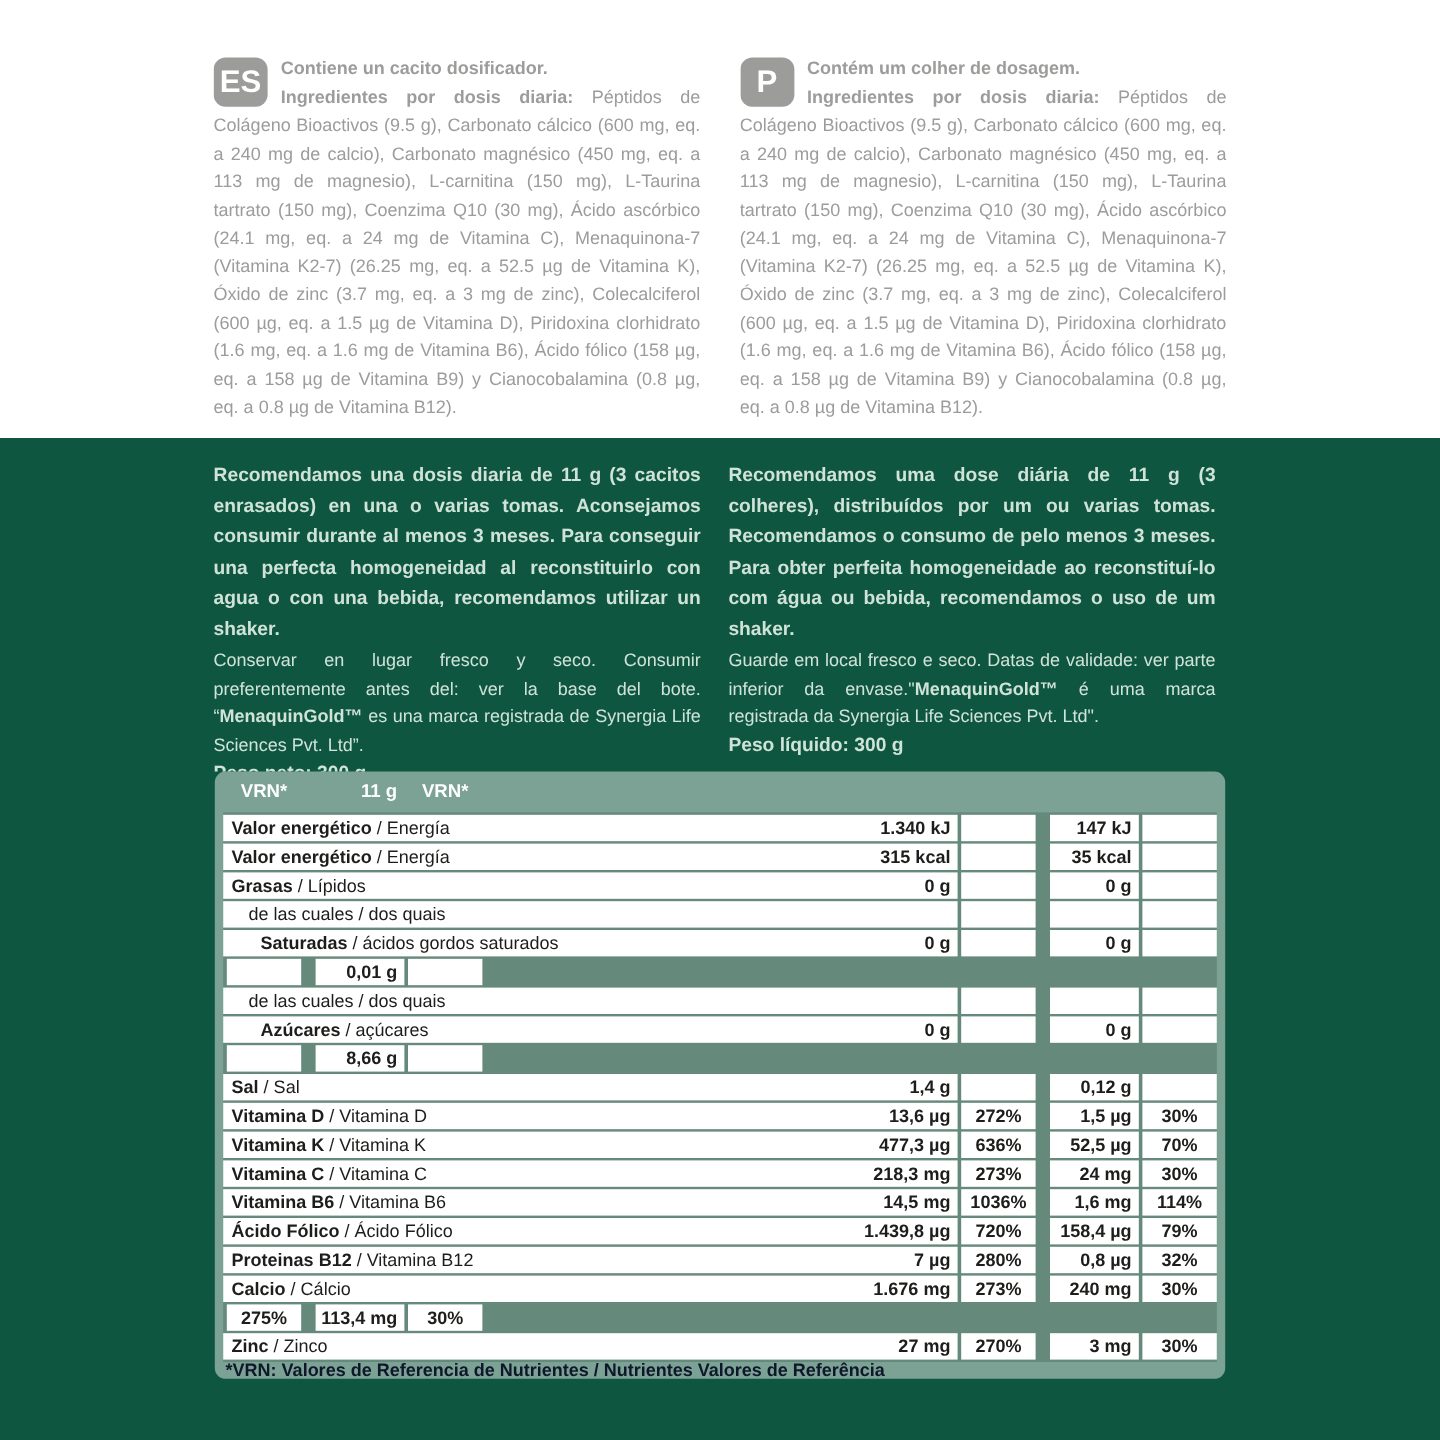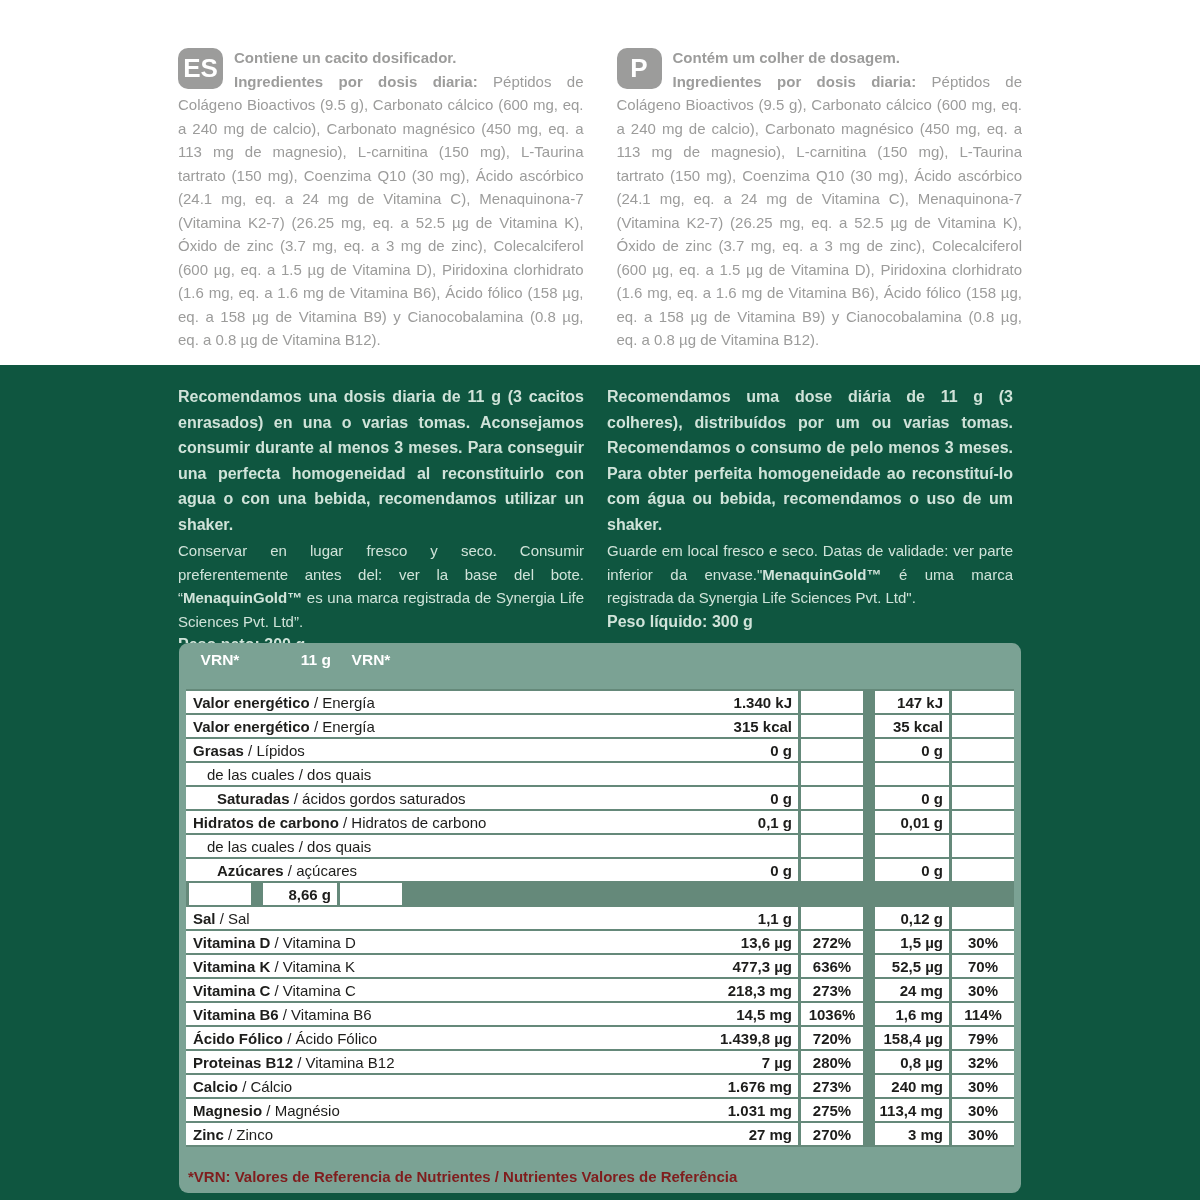--- a/index.html
+++ b/index.html
@@ -30,37 +30,37 @@
   .rec{color:var(--pale);}
   .rec .dose{font-weight:bold;font-size:16px;line-height:25.5px;text-align:justify;}
   .rec .storage{font-size:15px;line-height:23.5px;text-align:justify;margin-top:2px;}
   .rec .weight{font-weight:bold;font-size:16px;margin-top:3px;}
 
   
   .tbl{width:842px;margin:0 auto;background:var(--sage);border-radius:9px;overflow:hidden;color:var(--ink);}
   .thead{display:flex;align-items:center;height:34px;padding:0 7px;color:#fff;font-weight:bold;}
   .thead .c-name{display:flex;justify-content:space-between;align-items:center;}
   .t-title{font-size:16px;letter-spacing:.2px;}
-  .rows{margin:12px 7px;background:var(--grid);padding:2px 0;}
+  .rows{margin:0 7px;background:var(--grid);padding:2px 0;}
   .trow{display:flex;}
   .trow + .trow{margin-top:2px;}
   .cell{background:#fff;height:22px;display:flex;align-items:center;font-size:15px;}
   .c-name{flex:1;padding:0 6px 0 7px;display:flex;justify-content:space-between;min-width:0;white-space:nowrap;}
   .c-vrn{width:62px;margin-left:3px;justify-content:center;font-weight:bold;}
   .c-v11{width:74px;margin-left:12px;justify-content:flex-end;padding-right:6px;font-weight:bold;}
   .c-v11h{width:74px;margin-left:12px;display:flex;justify-content:flex-end;padding-right:6px;}
   .c-vrnh{width:62px;margin-left:3px;display:flex;justify-content:center;}
   .thead .hcol{font-size:15.5px;}
   .nm-es{font-weight:bold;}
   .plain .nm-es{font-weight:normal;}
   .nm-pt{font-weight:normal;}
   .val{font-weight:bold;padding-left:6px;}
   .ind1 .c-name{padding-left:21px;}
   .ind2 .c-name{padding-left:31px;}
-  .tfoot{height:34px;display:flex;align-items:center;padding:0 9px;color:#7f1d1d;font-weight:bold;font-size:15px;}
+  .tfoot{height:14px;display:flex;align-items:center;padding:0 9px;color:#0f172a;font-weight:bold;font-size:15px;}
 </style>
 </head>
 <body>
 
 <div class="page">
 
   <div class="top-section">
     <div class="col">
       <div class="ing">
         <span class="lang-badge">ES</span>
@@ -142,24 +142,20 @@
     <div class="cell c-name">
       <span class="nm"><span class="nm-es">Saturadas</span><span class="nm-pt"> / ácidos gordos saturados</span></span>
       <span class="val">0 g</span>
     </div>
     <div class="cell c-vrn"></div>
     <div class="cell c-v11">0 g</div>
     <div class="cell c-vrn"></div>
   </div>
 
   <div class="trow">
-    <div class="cell c-name">
-      <span class="nm"><span class="nm-es">Hidratos de carbono</span><span class="nm-pt"> / Hidratos de carbono</span></span>
-      <span class="val">0,1 g</span>
-    </div>
     <div class="cell c-vrn"></div>
     <div class="cell c-v11">0,01 g</div>
     <div class="cell c-vrn"></div>
   </div>
 
   <div class="trow ind1 plain">
     <div class="cell c-name">
       <span class="nm"><span class="nm-es">de las cuales</span><span class="nm-pt"> / dos quais</span></span>
       <span class="val"></span>
     </div>
@@ -180,21 +176,21 @@
 
   <div class="trow">
     <div class="cell c-vrn"></div>
     <div class="cell c-v11">8,66 g</div>
     <div class="cell c-vrn"></div>
   </div>
 
   <div class="trow">
     <div class="cell c-name">
       <span class="nm"><span class="nm-es">Sal</span><span class="nm-pt"> / Sal</span></span>
-      <span class="val">1,1 g</span>
+      <span class="val">1,4 g</span>
     </div>
     <div class="cell c-vrn"></div>
     <div class="cell c-v11">0,12 g</div>
     <div class="cell c-vrn"></div>
   </div>
 
   <div class="trow">
     <div class="cell c-name">
       <span class="nm"><span class="nm-es">Vitamina D</span><span class="nm-pt"> / Vitamina D</span></span>
       <span class="val">13,6 µg</span>
@@ -258,24 +254,20 @@
     <div class="cell c-name">
       <span class="nm"><span class="nm-es">Calcio</span><span class="nm-pt"> / Cálcio</span></span>
       <span class="val">1.676 mg</span>
     </div>
     <div class="cell c-vrn">273%</div>
     <div class="cell c-v11">240 mg</div>
     <div class="cell c-vrn">30%</div>
   </div>
 
   <div class="trow">
-    <div class="cell c-name">
-      <span class="nm"><span class="nm-es">Magnesio</span><span class="nm-pt"> / Magnésio</span></span>
-      <span class="val">1.031 mg</span>
-    </div>
     <div class="cell c-vrn">275%</div>
     <div class="cell c-v11">113,4 mg</div>
     <div class="cell c-vrn">30%</div>
   </div>
 
   <div class="trow">
     <div class="cell c-name">
       <span class="nm"><span class="nm-es">Zinc</span><span class="nm-pt"> / Zinco</span></span>
       <span class="val">27 mg</span>
     </div>

